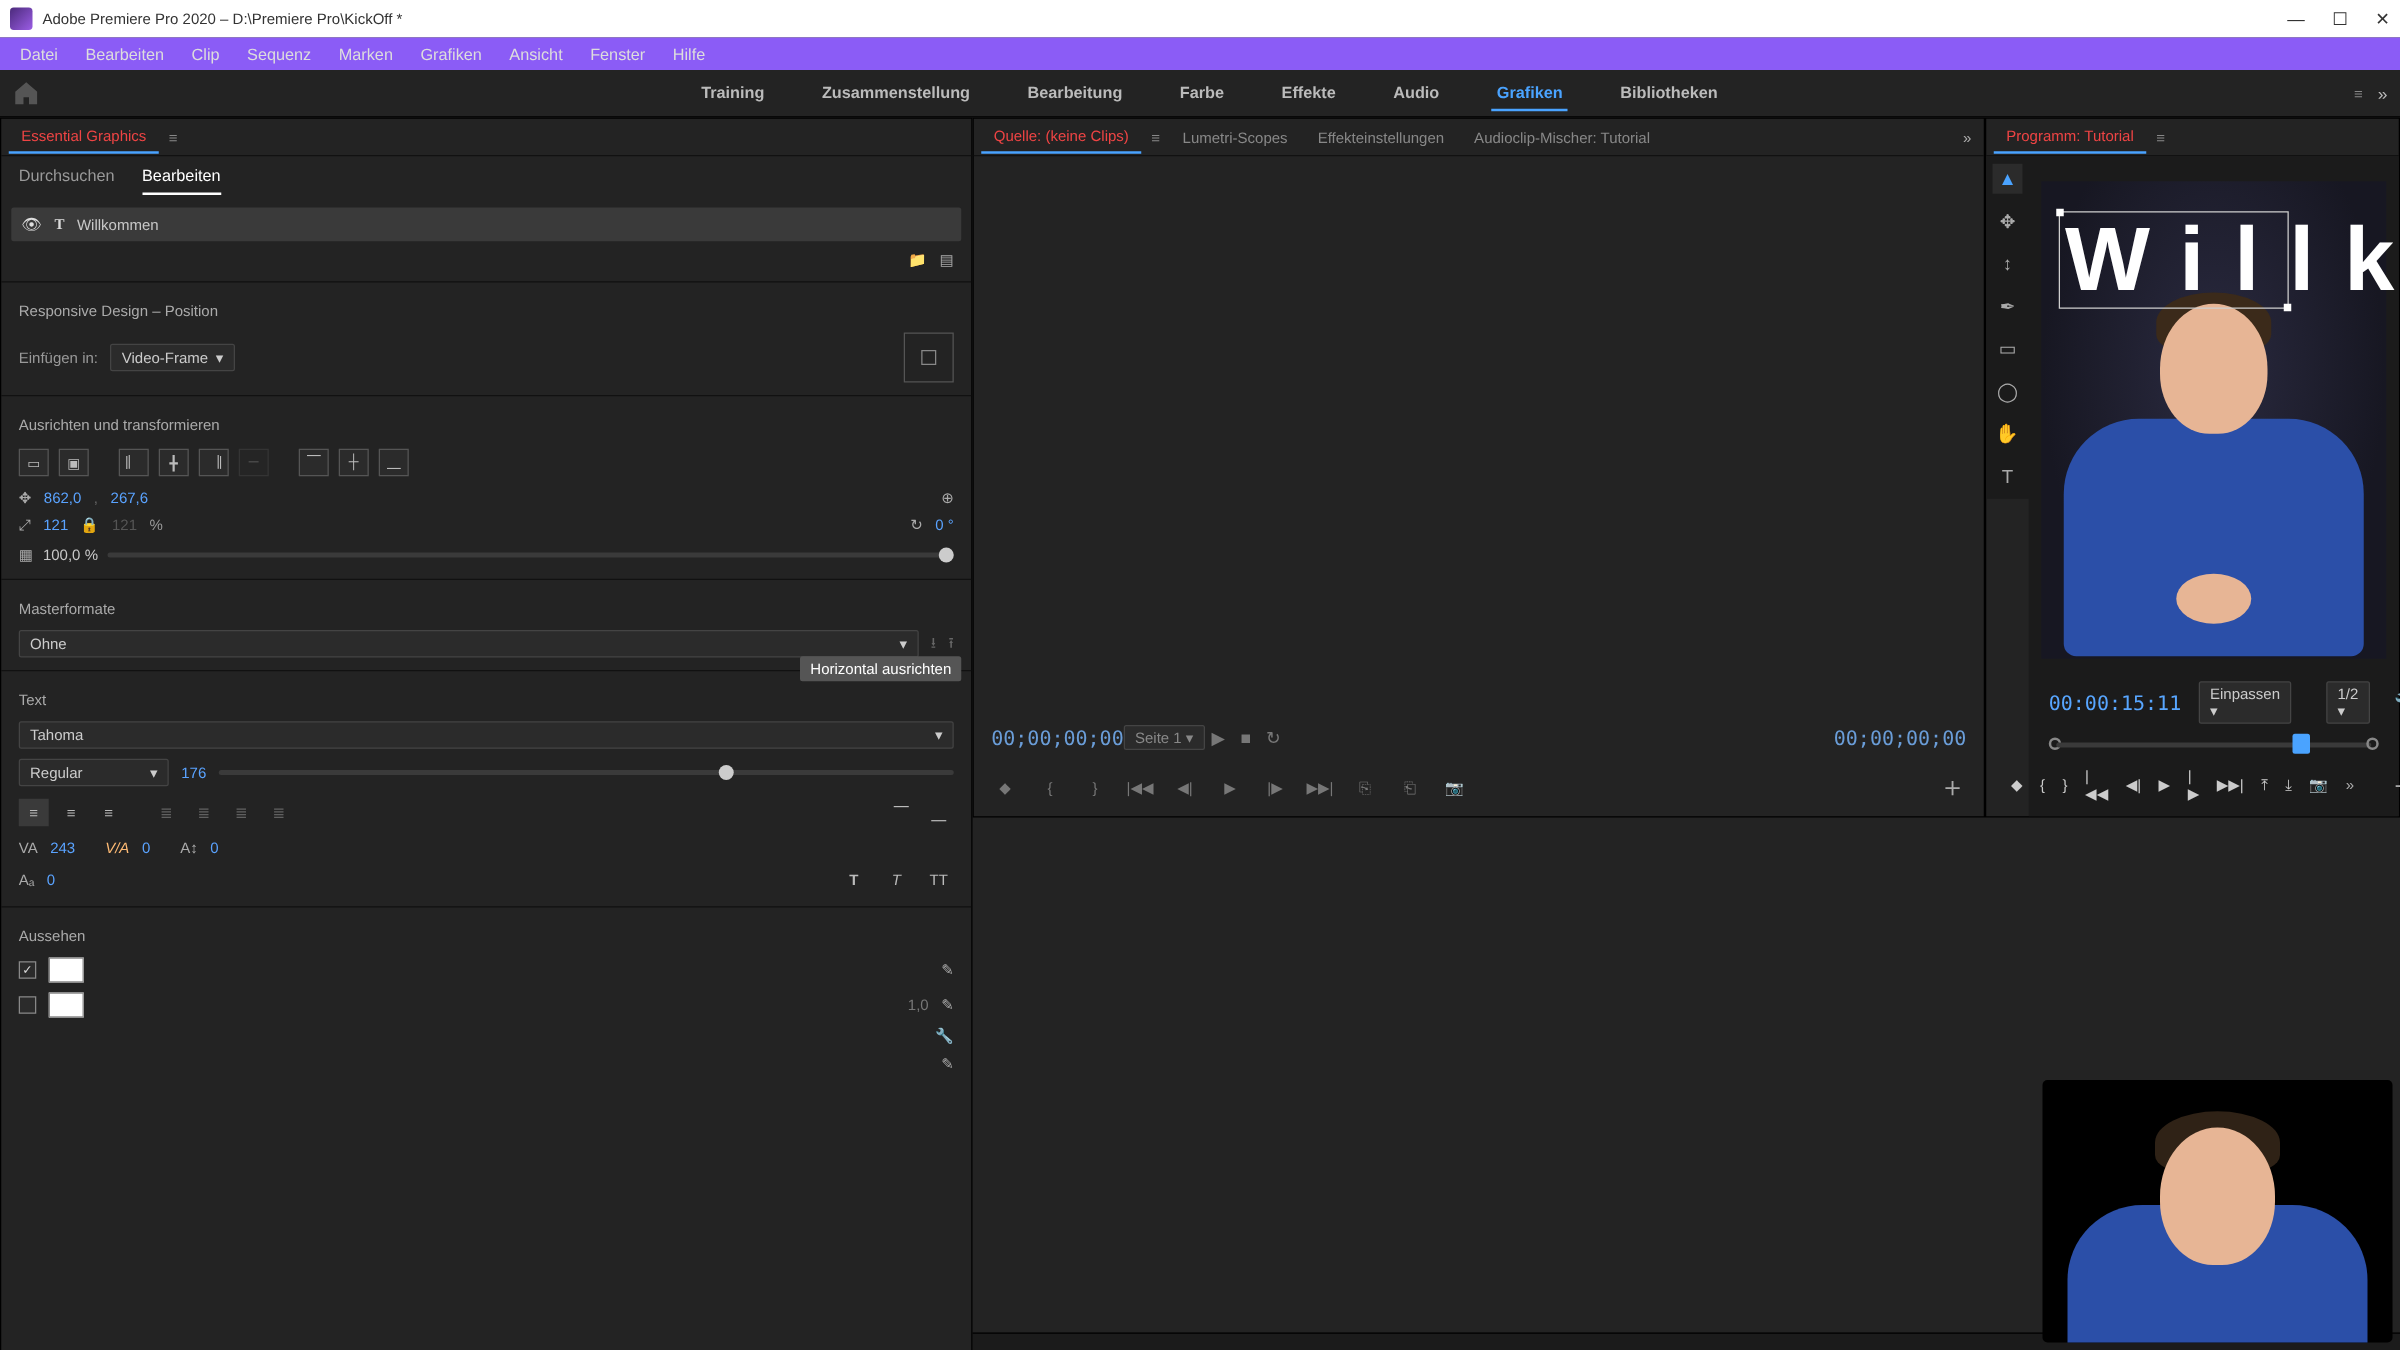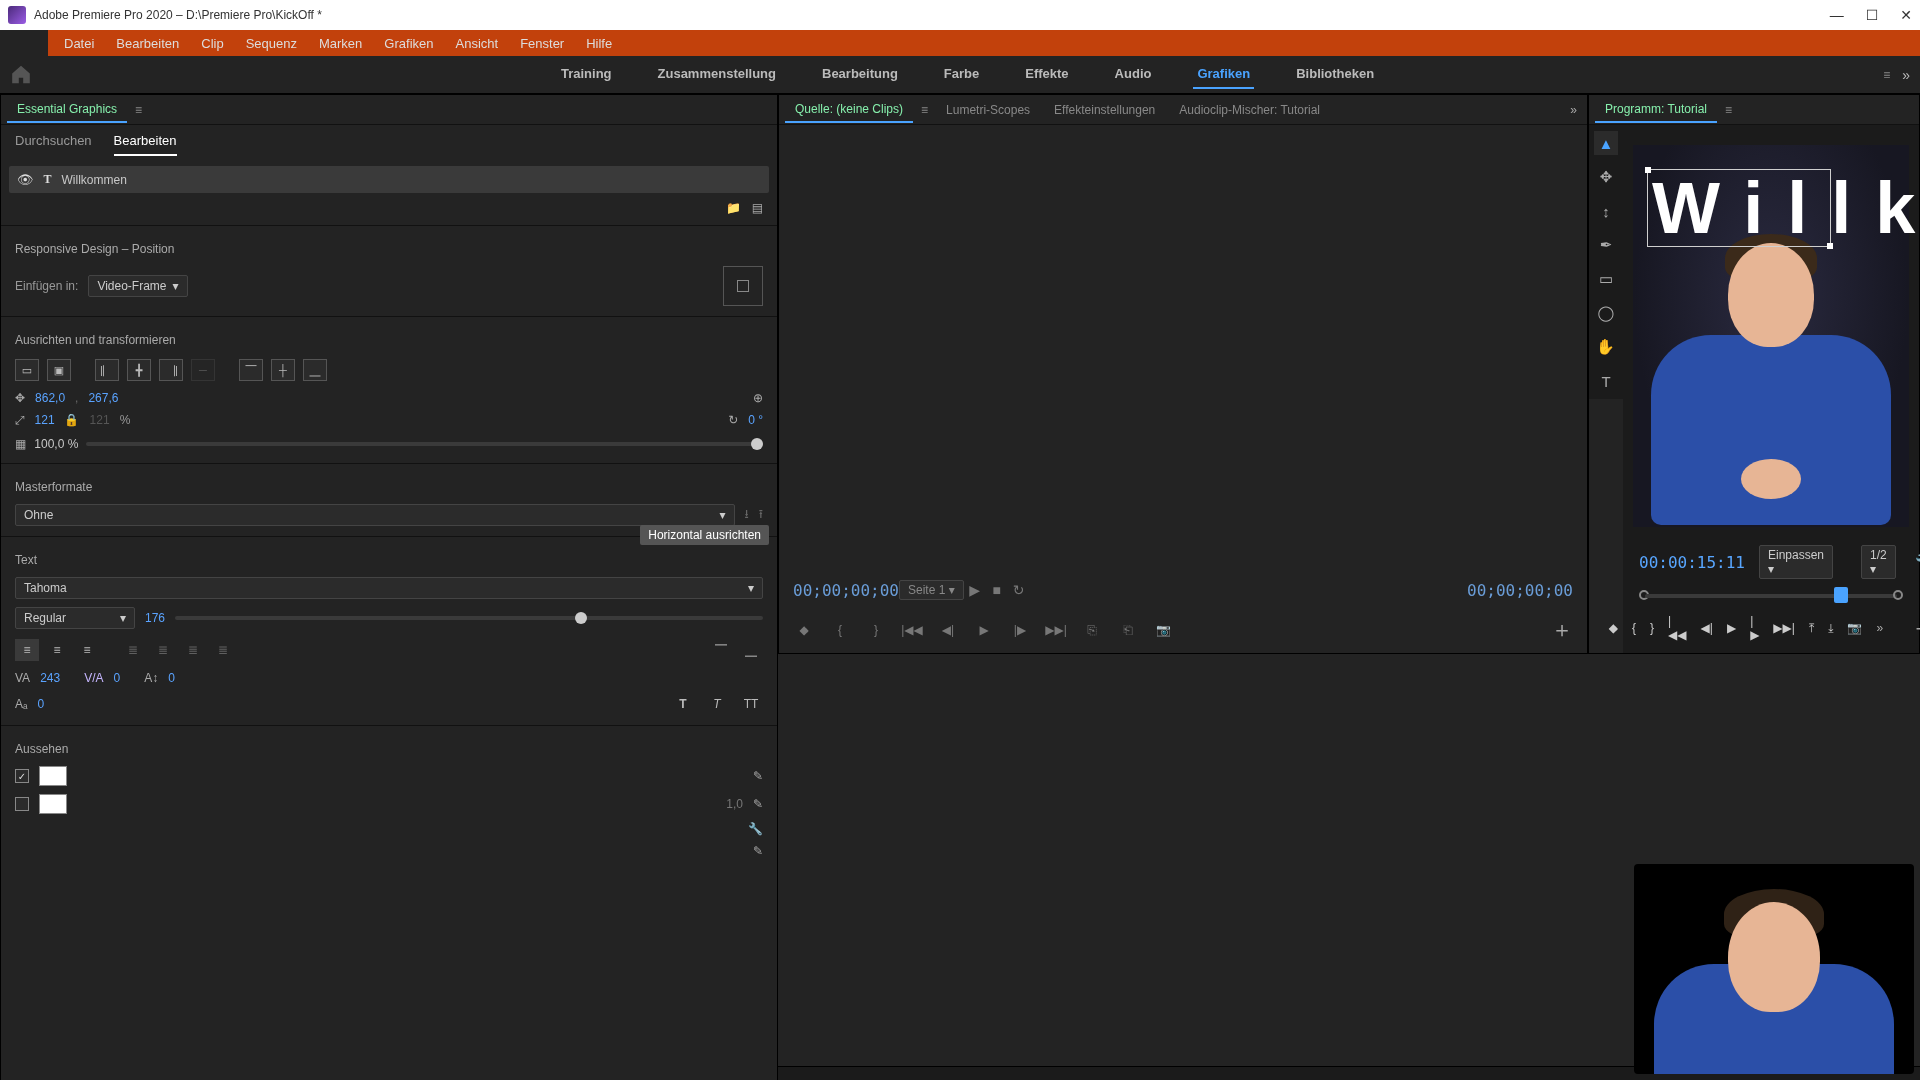--- a/index.html
+++ b/index.html
@@ -1,34 +1,34 @@
 <!DOCTYPE html>
 <html><head>
 <meta charset="utf-8">
 <style>
 * { margin: 0; padding: 0; box-sizing: border-box; font-family: "Segoe UI", Arial, sans-serif; }
 body { background:#232323; color:#c8c8c8; font-size:12px; overflow:hidden; width:1920px; height:1080px; }
 .titlebar { height:30px; background:#fff; display:flex; align-items:center; padding:0 8px; color:#333; }
 .titlebar .logo { width:18px; height:18px; background:linear-gradient(135deg,#4b2a7b,#9b5de5); border-radius:3px; margin-right:8px; }
 .titlebar .wc { margin-left:auto; display:flex; gap:22px; font-size:14px; }
 .wc span{ cursor:pointer;}
-.menubar { height:26px; background:#c2410c; display:flex; align-items:center; padding:0 6px; gap:2px; color:#ddd; font-size:13px;margin-left:48px; }
+.menubar { height:26px; background:#8b5cf6; display:flex; align-items:center; padding:0 6px; gap:2px; color:#ddd; font-size:13px; }
 .menubar span { padding:4px 10px; cursor:pointer; }
 .workspacebar { height:38px; background:#232323; border-bottom:1px solid #000; display:flex; align-items:center; padding:0 10px; }
 .workspacebar .home { width:22px; height:22px; background:#555; clip-path:polygon(50% 10%,90% 45%,90% 90%,60% 90%,60% 65%,40% 65%,40% 90%,10% 90%,10% 45%); margin-right:20px; cursor:pointer;}
 .workspacebar .tabs { display:flex; gap:38px; margin-left:auto; margin-right:auto; font-size:13px; }
 .workspacebar .tabs span { color:#bbb; cursor:pointer; padding:6px 4px;font-weight:bold; }
 .workspacebar .tabs span.active { color:#4aa3ff; border-bottom:2px solid #4aa3ff; }
 .workspacebar .more { margin-left:12px; color:#bbb; font-size:14px; cursor:pointer;}
 
 .main { display:grid; grid-template-columns: 778px 810px 332px; grid-template-rows: 560px 440px; height:calc(1080px - 30px - 26px - 38px - 14px); }
 .panel { background:#232323; border:1px solid #000; position:relative; }
 .tabrow { height:30px; display:flex; align-items:center; border-bottom:1px solid #111; padding:0 6px; gap:4px;}
 .tabrow span { padding:5px 10px; color:#888; cursor:pointer; font-size:12px;}
-.tabrow span.active { color:#86efac; border-bottom:2px solid #4aa3ff; }
+.tabrow span.active { color:#ef4444; border-bottom:2px solid #4aa3ff; }
 .tabrow .burger { color:#888; font-size:12px; padding:0 4px;}
 .tabrow .chev { margin-left:auto; color:#aaa; cursor:pointer; padding:4px;}
 
 
 .source-body { position:relative; height:calc(100% - 30px); }
 .source-controls { position:absolute; bottom:0; left:0; right:0; height:90px; padding:8px 14px; display:flex; flex-direction:column; justify-content:flex-end; gap:14px;}
 .source-tc-row { display:flex; align-items:center; justify-content:flex-start; font-size:14px;}
 .source-tc-row .tc { color:#6a9dd8; font-family:monospace; font-size:16px;}
 .srcdrop { background:#2b2b2b; border:1px solid #444; padding:2px 8px; color:#888; border-radius:2px; font-size:12px;}
 .source-transport { display:flex; align-items:center; gap:14px; justify-content:center; color:#666;}
@@ -348,21 +348,21 @@
       <div class="tabtn" style="opacity:.4">≣</div>
       <div class="tabtn" style="opacity:.4">≣</div>
       <div class="tabtn" style="opacity:.4">≣</div>
       <div style="margin-left:auto"></div>
       <div class="tabtn">⎺</div>
       <div class="tabtn">⎽</div>
     </div>
     <div class="eg-row">
       <span style="color:#aaa;">VA</span>
       <span class="val">243</span>
-      <span style="color:#c4b5fd;margin-left:14px;">V/A</span>
+      <span style="color:#fdba74;margin-left:14px;font-style:italic;">V/A</span>
       <span class="val">0</span>
       <span style="color:#aaa;margin-left:14px;">A↕</span>
       <span class="val">0</span>
     </div>
     <div class="eg-row">
       <span style="color:#aaa;">Aₐ</span>
       <span class="val">0</span>
       <span style="margin-left:auto"></span>
       <span class="tabtn">
           <b>T</b>

